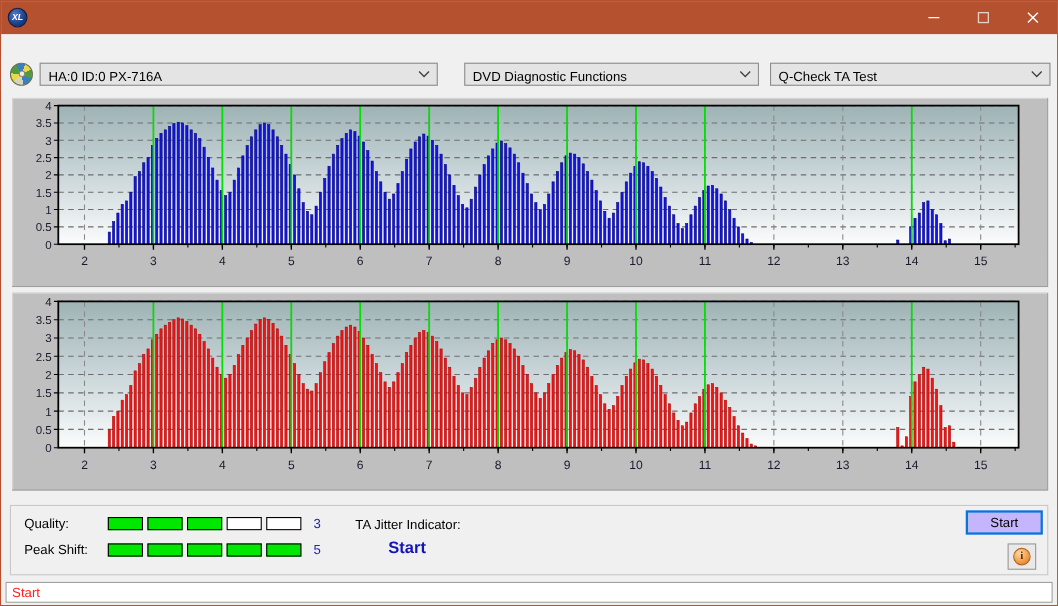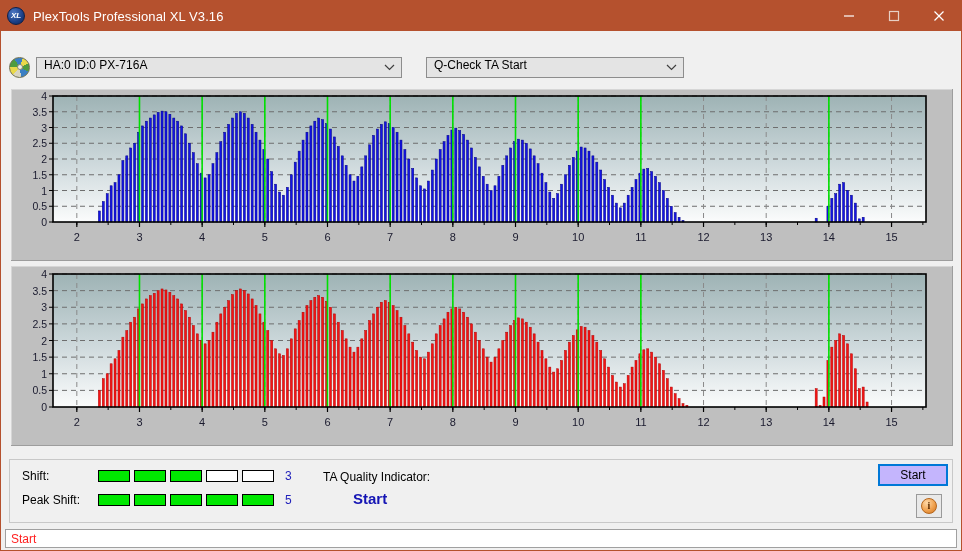--- a/index.html
+++ b/index.html
@@ -130,21 +130,21 @@
     border: 1px solid #8a8a70;
     box-sizing: border-box;
   }
   .combo {
     position: relative;
     height: 21px;
     background: #e4e4e4;
     border: 1px solid #8d8d8d;
     box-sizing: border-box;
     display: flex;
-    align-items: flex-start;
+    align-items: flex-end;
     font-size: 12px;
     color: #000;
     padding-left: 7px;
     padding-right: 22px;
     white-space: nowrap;
     overflow: hidden;
   }
   .combo .chev {
     position: absolute;
     right: 6px; top: 0; bottom: 0;
@@ -269,21 +269,20 @@
 </style>
 </head>
 <body>
 
 <div id="app">
 
   <div class="titlebar">
     <div class="app-icon">
       <span>XL</span>
     </div>
-    <div class="title-text">PlexTools Professional XL V3.16</div>
     <div class="win-buttons">
       <div class="win-btn">
         <svg width="12" height="12" viewBox="0 0 12 12">
             <line x1="1" y1="6" x2="11" y2="6" stroke="#fff" stroke-width="1.2"></line>
           </svg>
       </div>
       <div class="win-btn">
         <svg width="12" height="12" viewBox="0 0 12 12">
             <rect x="1.5" y="1.5" width="9" height="9" fill="none" stroke="#e8cfc4" stroke-width="1.2"></rect>
           </svg>
@@ -301,22 +300,30 @@
   <div class="toolbar">
     <div class="disc-icon"></div>
     <div class="combo combo-drive">
       <span>HA:0 ID:0  PX-716A</span>
       <span class="chev">
         <svg width="11" height="7" viewBox="0 0 11 7">
             <polyline points="1,1 5.5,5.5 10,1" fill="none" stroke="#404040" stroke-width="1.2"></polyline>
           </svg>
       </span>
     </div>
+    <div class="combo combo-func">
+      <span>DVD Diagnostic Functions</span>
+      <span class="chev">
+        <svg width="11" height="7" viewBox="0 0 11 7">
+            <polyline points="1,1 5.5,5.5 10,1" fill="none" stroke="#404040" stroke-width="1.2"></polyline>
+          </svg>
+      </span>
+    </div>
     <div class="combo combo-test">
-      <span>Q-Check TA Start</span>
+      <span>Q-Check TA Test</span>
       <span class="chev">
         <svg width="11" height="7" viewBox="0 0 11 7">
             <polyline points="1,1 5.5,5.5 10,1" fill="none" stroke="#404040" stroke-width="1.2"></polyline>
           </svg>
       </span>
     </div>
   </div>
 
   <div class="chart-panel" id="chart-top">
     <svg class="chart-svg" id="svg-top" width="942" height="172">
@@ -880,21 +887,21 @@
         <line x1="817.8607322325914" y1="141" x2="817.8607322325914" y2="144" stroke="#000" stroke-width="1"></line>
         <line x1="849.1959798994974" y1="141" x2="849.1959798994974" y2="144" stroke="#000" stroke-width="1"></line>
         <line x1="880.5312275664035" y1="141" x2="880.5312275664035" y2="144" stroke="#000" stroke-width="1"></line>
         <line x1="911.8664752333093" y1="141" x2="911.8664752333093" y2="144" stroke="#000" stroke-width="1"></line>
       </svg>
   </div>
 
   <div class="bottom-panel">
 
     <div class="stat-row" id="row-jitter">
-      <span class="stat-label">Shift:</span>
+      <span class="stat-label">Quality:</span>
       <span class="bar-track" id="jitter-bars">
           <span class="seg on"></span>
           <span class="seg on"></span>
           <span class="seg on"></span>
           <span class="seg"></span>
           <span class="seg"></span>
         </span>
       <span class="stat-value">3</span>
     </div>
 
@@ -903,21 +910,21 @@
       <span class="bar-track" id="peak-bars">
           <span class="seg on"></span>
           <span class="seg on"></span>
           <span class="seg on"></span>
           <span class="seg on"></span>
           <span class="seg on"></span>
         </span>
       <span class="stat-value">5</span>
     </div>
 
-    <div class="tq-label">TA Quality Indicator:</div>
+    <div class="tq-label">TA Jitter Indicator:</div>
     <div class="tq-value">Start</div>
 
     <div class="start-button">Start</div>
 
     <div class="info-button">
       <span class="info-glyph">i</span>
     </div>
   </div>
 
   <div class="statusbar">

